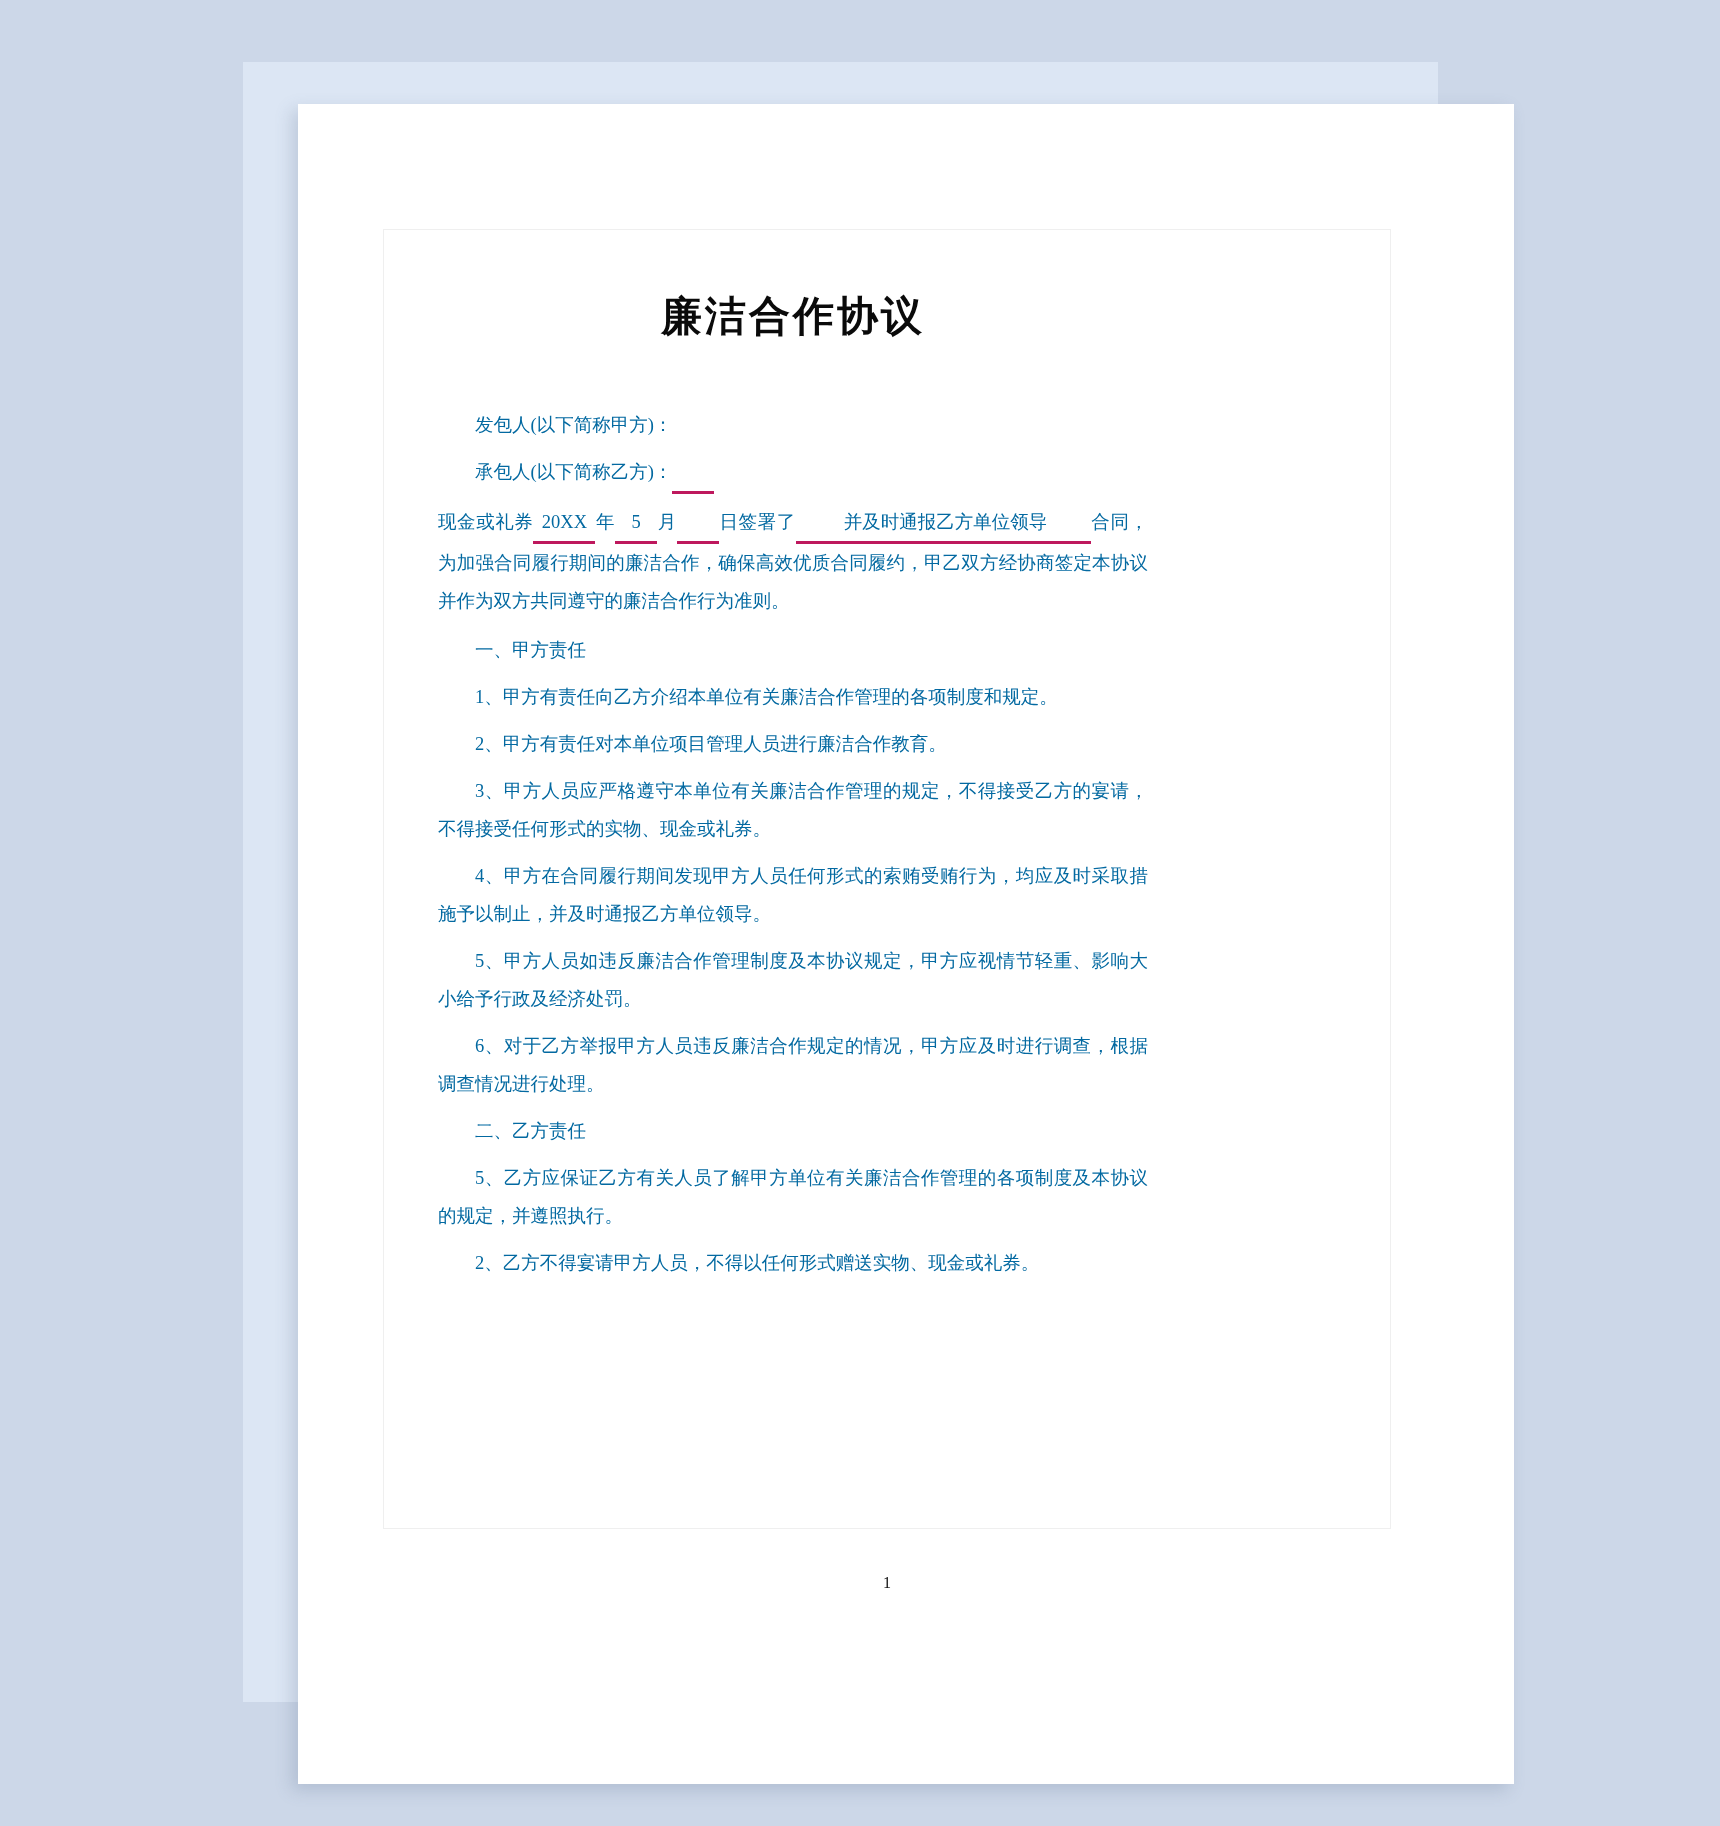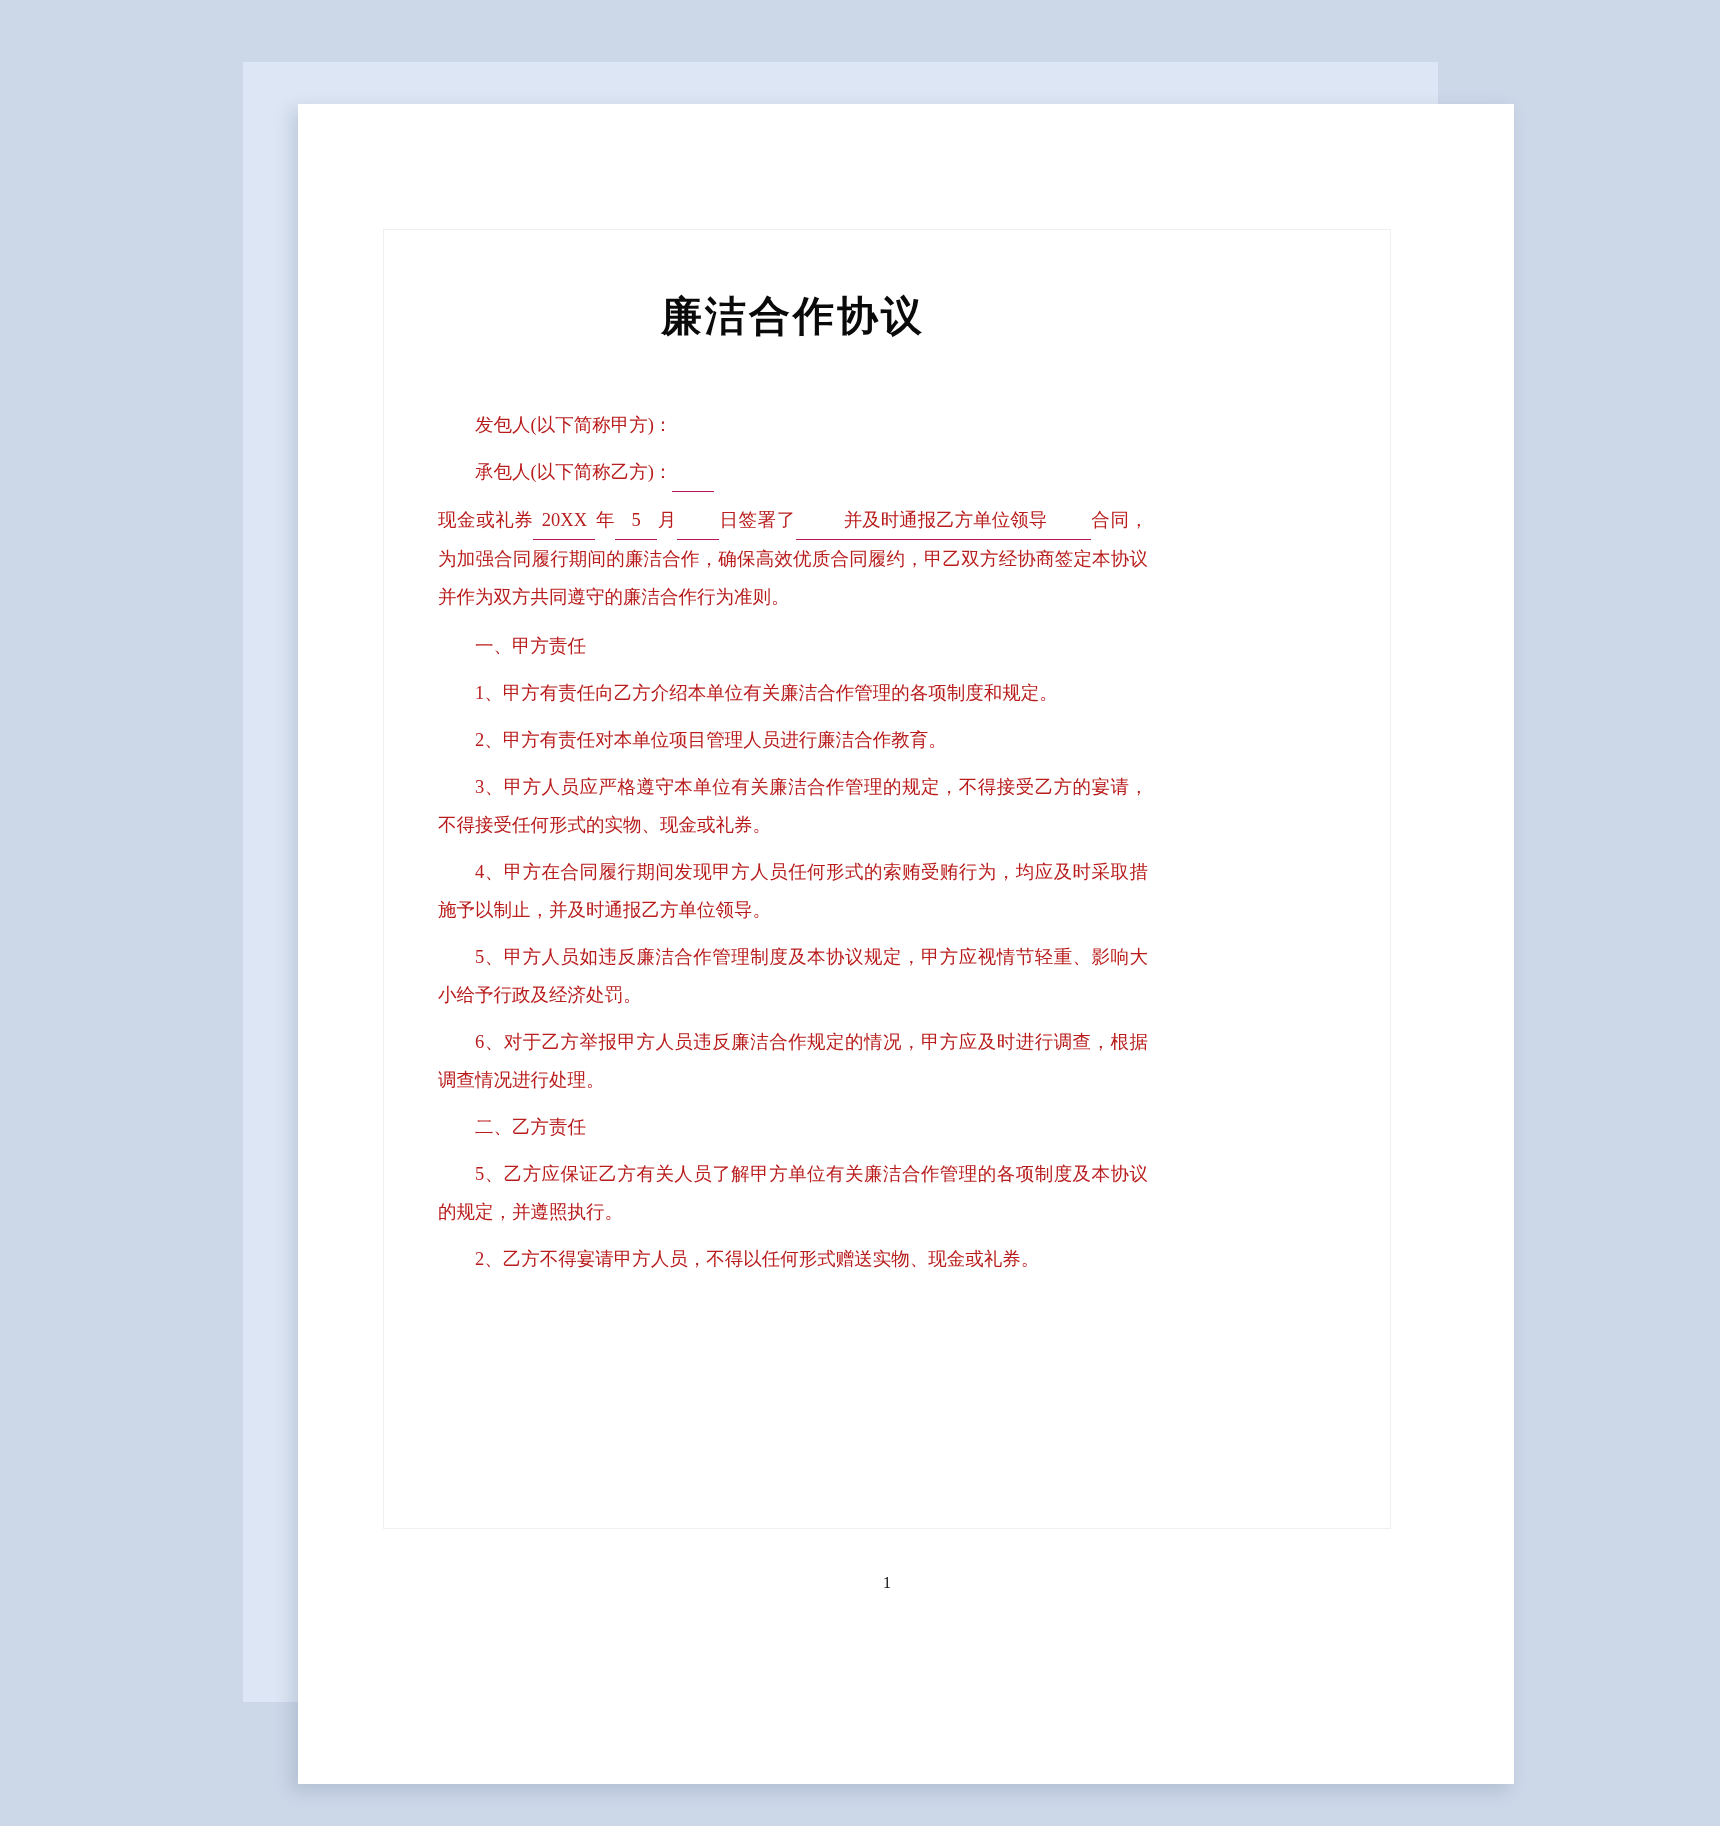--- a/index.html
+++ b/index.html
@@ -61,36 +61,36 @@
     font-weight: bold;
     text-align: center;
     letter-spacing: 3px;
     color: #0a0a0a;
     margin: 0 0 62px 0;
   }
 
   .para {
     font-size: 18.5px;
     line-height: 38px;
-    color: #b91c1c;
+    color: #0369a1;
     margin: 0 0 11px 0;
     text-align: justify;
   }
 
   .para.indent {
     text-indent: 2em;
   }
 
   .para.tight {
     margin-bottom: 9px;
   }
 
   .blank {
     display: inline-block;
-    border-bottom: 1px solid #be185d;
+    border-bottom: 3px solid #be185d;
     text-align: center;
     vertical-align: baseline;
   }
   .blank.w-year { min-width: 62px; }
   .blank.w-month { min-width: 42px; }
   .blank.w-day { min-width: 42px; }
   .blank.w-proj { min-width: 295px; }
   .blank.w-tiny { min-width: 14px; }
 
   .page-number {

